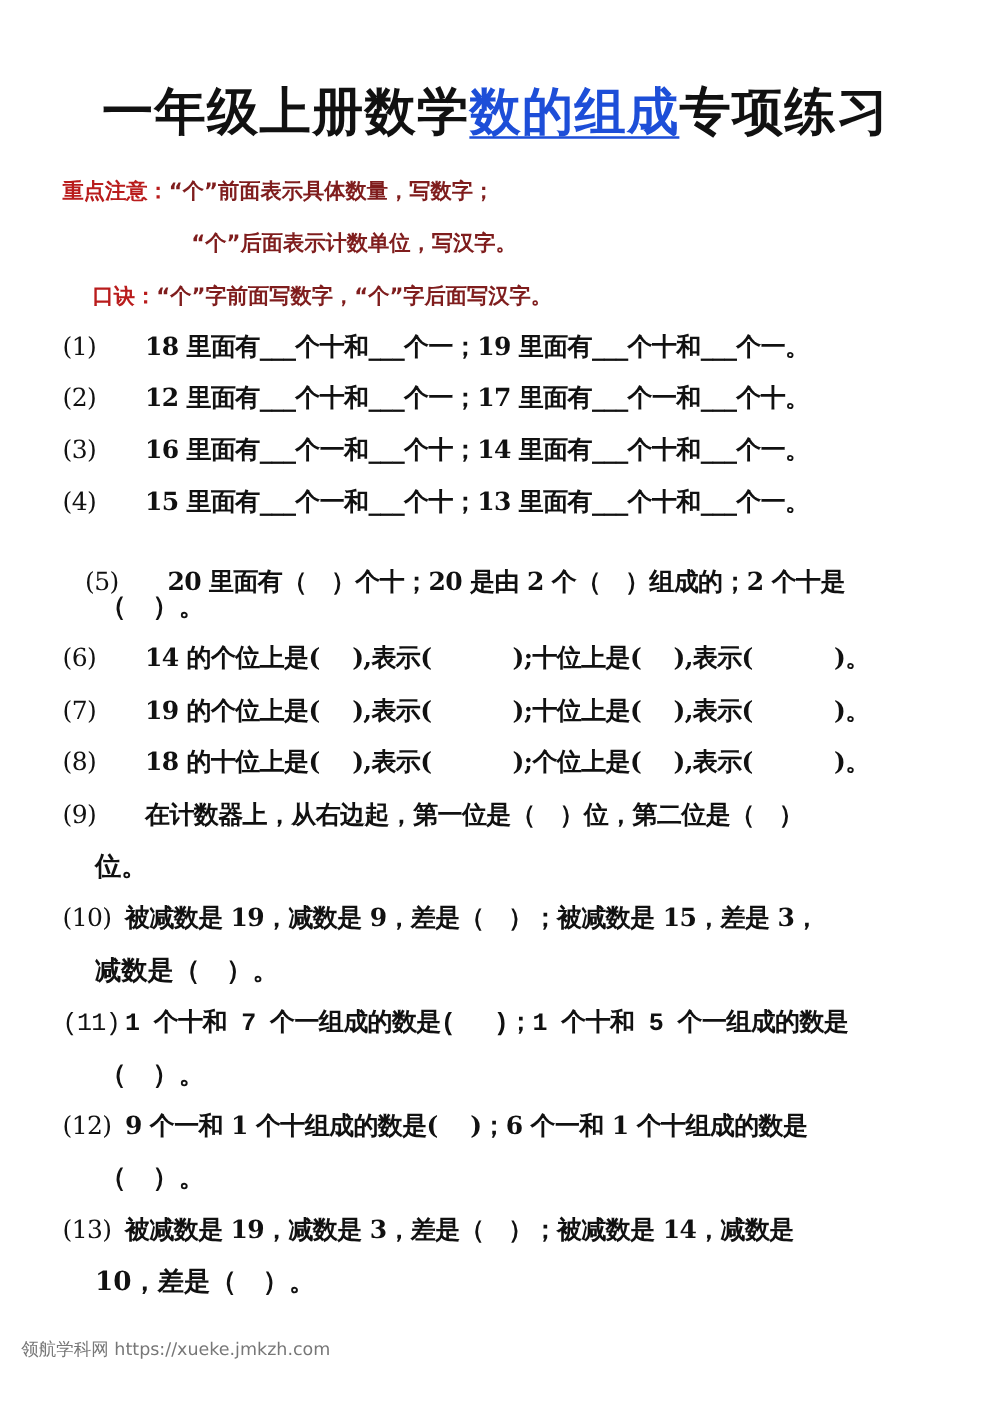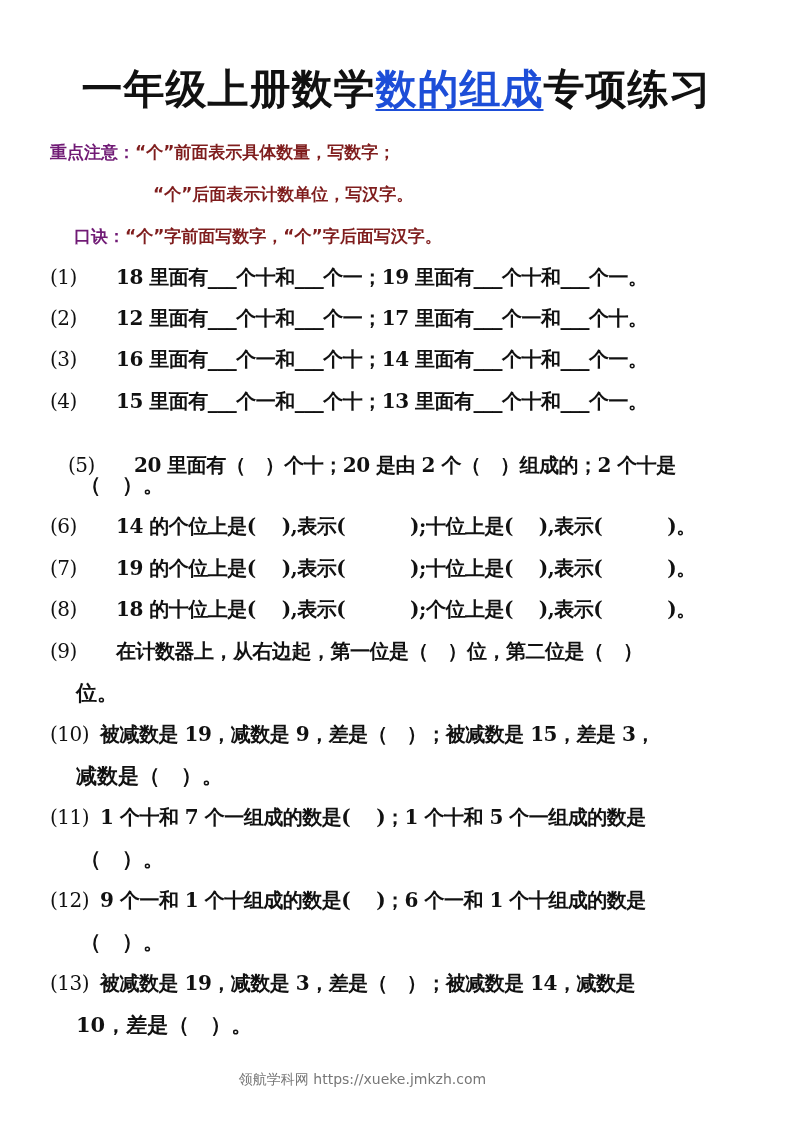--- a/index.html
+++ b/index.html
@@ -4,30 +4,30 @@
 <style>
   html, body { margin:0; padding:0; background:#ffffff; }
   body { width:793px; height:1122px; position:relative; overflow:hidden;
          font-family:"DejaVu Serif","Liberation Serif",serif; color:#111; }
   .title { position:absolute; top:62px; left:0; width:793px; text-align:center;
            font-family:"DejaVu Sans","Liberation Sans",sans-serif; font-weight:bold;
            font-size:41px; letter-spacing:1px; color:#111; white-space:nowrap; }
   .title .hl { color:#1d4ed8; text-decoration:underline; text-decoration-thickness:2px; text-underline-offset:6px; }
   .note { position:absolute; font-family:"DejaVu Sans","Liberation Sans",sans-serif;
           font-weight:bold; font-size:17px; white-space:nowrap; }
-  .note .lbl { color:#701a75; }
+  .note .lbl { color:#b91c1c; }
   .note .txt { color:#7f1d1d; }
   .q { position:absolute; left:50px; font-size:20px; font-weight:bold; white-space:nowrap;
        font-family:"DejaVu Serif","Liberation Serif",serif; letter-spacing:-0.5px; }
   .q .num { font-weight:normal; display:inline-block; width:66px; }
   .q .num.wide { width:50px; }
   .cont { position:absolute; font-size:21px; font-weight:bold; white-space:nowrap;
           font-family:"DejaVu Serif","Liberation Serif",serif; }
-  .footer { position:absolute; top:1071px; left:0; width:725px; text-align:center;
-            font-family:"DejaVu Sans","Liberation Sans",sans-serif; font-size:14px; color:#777; }
+  .footer { position:absolute; top:1071px; left:0; width:725px; text-align:left;
+            font-family:"DejaVu Sans","Liberation Sans",sans-serif; font-size:14px; color:#777;padding-left:17px; }
 </style>
 </head>
 <body>
 
 <div class="title"><span>一年级上册数学</span><span class="hl">数的组成</span><span>专项练习</span></div>
 
 <div class="note" style="top:141px;left:50px;">
   <span class="lbl">重点注意：</span><span class="txt">“个”前面表示具体数量，写数字；</span>
 </div>
 <div class="note" style="top:183px;left:153px;">
@@ -48,21 +48,21 @@
 <div class="q" style="top:513px;"><span class="num">(6)</span><span>14 的个位上是(　 ),表示(　　　 );十位上是(　 ),表示(　　　 )。</span></div>
 <div class="q" style="top:555px;"><span class="num">(7)</span><span>19 的个位上是(　 ),表示(　　　 );十位上是(　 ),表示(　　　 )。</span></div>
 <div class="q" style="top:596px;"><span class="num">(8)</span><span>18 的十位上是(　 ),表示(　　　 );个位上是(　 ),表示(　　　 )。</span></div>
 
 <div class="q" style="top:638px;"><span class="num">(9)</span><span>在计数器上，从右边起，第一位是（　）位，第二位是（　）</span></div>
 <div class="cont" style="top:679px;left:76px;">位。</div>
 
 <div class="q" style="top:721px;"><span class="num wide">(10)</span><span>被减数是 19，减数是 9，差是（　）；被减数是 15，差是 3，</span></div>
 <div class="cont" style="top:762px;left:76px;">减数是（　）。</div>
 
-<div class="q" style="top:804px;"><span class="num wide">(11)</span><span>1 个十和 7 个一组成的数是(　 )；1 个十和 5 个一组成的数是</span></div>
+<div class="q" style="top:804px;font-family:Liberation Mono, monospace;"><span class="num wide">(11)</span><span>1 个十和 7 个一组成的数是(　 )；1 个十和 5 个一组成的数是</span></div>
 <div class="cont" style="top:845px;left:80px;">（　）。</div>
 
 <div class="q" style="top:887px;"><span class="num wide">(12)</span><span>9 个一和 1 个十组成的数是(　 )；6 个一和 1 个十组成的数是</span></div>
 <div class="cont" style="top:928px;left:80px;">（　）。</div>
 
 <div class="q" style="top:970px;"><span class="num wide">(13)</span><span>被减数是 19，减数是 3，差是（　）；被减数是 14，减数是</span></div>
 <div class="cont" style="top:1011px;left:76px;">10，差是（　）。</div>
 
 <div class="footer">领航学科网 https://xueke.jmkzh.com</div>
 

